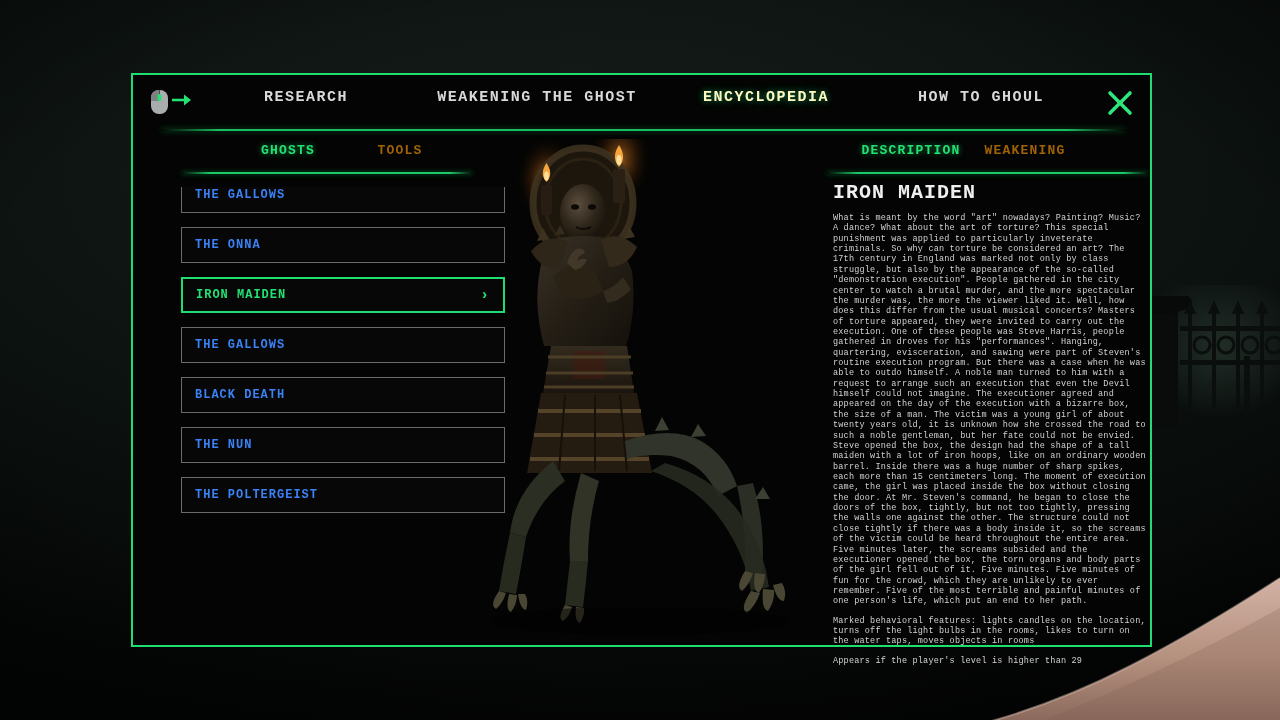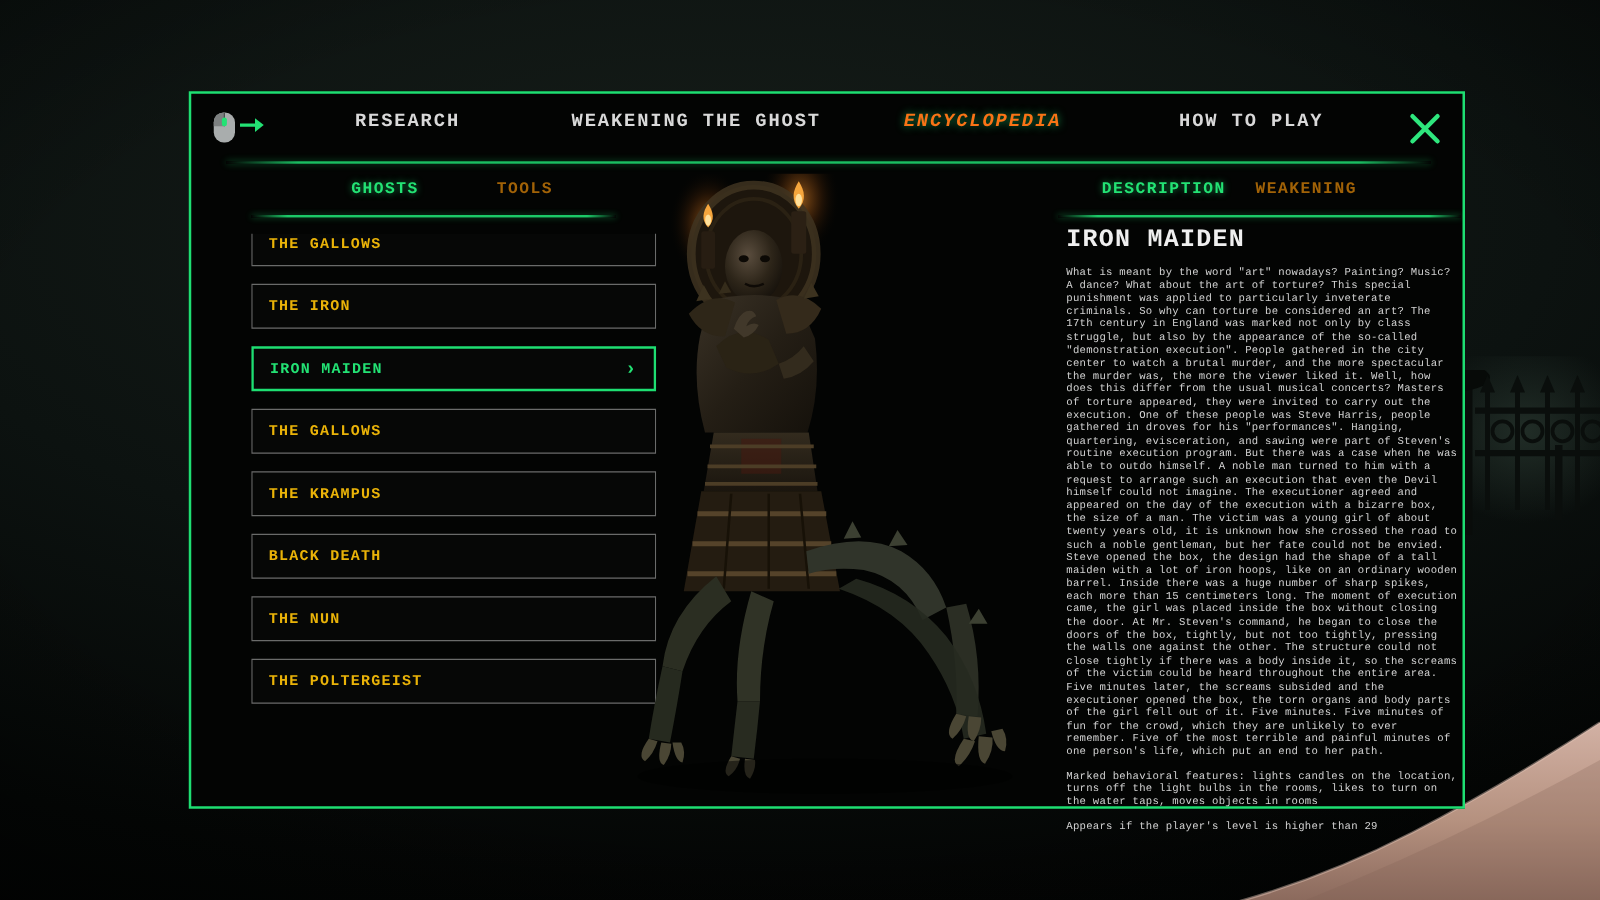--- a/index.html
+++ b/index.html
@@ -15,25 +15,25 @@
     background:#05080
 7;opacity:.8;filter:blur(6px);}
   .fence-glow{position:absolute;right:0;top:285px;width:150px;height:150px;
     background:radial-gradient(80% 70% at 60% 40%, #212d27 0%, rgba(10,14,12,0) 70%);}
   .fence{position:absolute;right:0;top:296px;}
   .hand{position:absolute;right:0;bottom:0;}
   .vignette{position:absolute;inset:0;
     background:radial-gradient(92% 82% at 50% 45%, rgba(0,0,0,0) 55%, rgba(0,0,0,.55) 100%);}
   
   .panel{position:absolute;left:131px;top:73px;width:1021px;height:574px;box-sizing:border-box;
-    background:#030403;border:2px solid #1ede72;margin-left:20px;}
+    background:#030403;border:2px solid #1ede72;}
   
   .nav-item{position:absolute;top:14px;transform:translateX(-50%);white-space:nowrap;
     font-size:15px;font-weight:bold;letter-spacing:1.5px;color:#d9d9d9;cursor:pointer;}
-  .nav-item.active{color:#f97316;text-shadow:0 0 7px rgba(35,226,116,.65);font-style:italic;}
+  .nav-item.active{color:#fef9c3;text-shadow:0 0 7px rgba(35,226,116,.65);}
   .nav-underline{position:absolute;top:54px;left:28px;width:964px;height:2px;
     background:linear-gradient(90deg, rgba(30,222,114,0) 0%, rgba(30,222,114,.85) 6%, rgba(30,222,114,.85) 94%, rgba(30,222,114,0) 100%);
     box-shadow:0 0 6px rgba(30,222,114,.45);}
   .hint{position:absolute;left:16px;top:12px;width:44px;height:30px;}
   .close-btn{position:absolute;left:966px;top:9px;width:42px;height:38px;cursor:pointer;
     display:flex;align-items:center;justify-content:center;}
   
   .tab{position:absolute;top:68px;transform:translateX(-50%);white-space:nowrap;
     font-size:13px;font-weight:bold;letter-spacing:1.2px;color:#a16207;cursor:pointer;}
   .tab.active{color:#23e274;text-shadow:0 0 6px rgba(35,226,116,.6);font-family:Liberation Mono, monospace;}
@@ -41,21 +41,21 @@
     background:linear-gradient(90deg, rgba(30,222,114,0) 0%, rgba(30,222,114,.9) 10%, rgba(30,222,114,.9) 92%, rgba(30,222,114,0) 100%);
     box-shadow:0 0 5px rgba(30,222,114,.45);}
   .tab-underline.left{left:48px;width:292px;}
   .tab-underline.right{left:693px;width:323px;}
   
   .list-viewport{position:absolute;left:48px;top:112px;width:324px;height:434px;overflow:hidden;}
   .ghost-list{margin-top:-10px;}
   .ghost-item{box-sizing:border-box;height:36px;margin-bottom:14px;
     border:1px solid rgba(190,190,190,.55);background:rgba(10,10,10,.45);
     display:flex;align-items:center;padding:0 13px;cursor:pointer;
-    font-size:12px;font-weight:bold;letter-spacing:1px;color:#eab308;white-space:nowrap;}
+    font-size:12px;font-weight:bold;letter-spacing:1px;color:#3b82f6;white-space:nowrap;}
   .ghost-item.selected{border:2px solid #1ede72;color:#23e274;justify-content:space-between;}
   .ghost-item .chevron{color:#23e274;font-size:15px;font-weight:bold;}
   .list-fade{position:absolute;left:48px;top:504px;width:324px;height:42px;pointer-events:none;
     background:linear-gradient(180deg, rgba(3,4,3,0) 0%, #030403 88%);}
   
   .monster{position:absolute;left:322px;top:64px;}
   
   .entry-title{position:absolute;left:700px;top:106px;font-size:20px;font-weight:bold;
     letter-spacing:1px;color:#efefef;white-space:nowrap;}
   .entry-body{position:absolute;left:700px;top:138px;width:318px;color:#d2d2d2;}
@@ -112,46 +112,45 @@
       <path d="M2 11 Q2 3 10.5 3 L10.5 14 L2 14 Z" fill="#7d8181"></path>
       <line x1="10.5" y1="3" x2="10.5" y2="14" stroke="#4c4f4f" stroke-width="1"></line>
       <rect x="8.5" y="7" width="4" height="7" rx="2" fill="#23e274"></rect>
       <line x1="23" y1="13" x2="37" y2="13" stroke="#23e274" stroke-width="2.6"></line>
       <path d="M35 7.5 L42 13 L35 18.5 Z" fill="#23e274"></path>
     </svg>
   </div>
   <div class="nav-item" style="left:173px">RESEARCH</div>
   <div class="nav-item" style="left:404px">WEAKENING THE GHOST</div>
   <div class="nav-item active" style="left:633px">ENCYCLOPEDIA</div>
-  <div class="nav-item" style="left:848px">HOW TO PLAY</div>
+  <div class="nav-item" style="left:848px">HOW TO GHOUL</div>
   <div class="close-btn">
     <svg width="28" height="28" viewBox="0 0 28 28">
       <line x1="4" y1="4" x2="24" y2="24" stroke="#2ee67d" stroke-width="3.6" stroke-linecap="round"></line>
       <line x1="24" y1="4" x2="4" y2="24" stroke="#2ee67d" stroke-width="3.6" stroke-linecap="round"></line>
     </svg>
   </div>
   <div class="nav-underline"></div>
 
   <div class="tab active" style="left:155px">GHOSTS</div>
   <div class="tab" style="left:267px">TOOLS</div>
   <div class="tab-underline left"></div>
   <div class="tab active" style="left:778px">DESCRIPTION</div>
   <div class="tab" style="left:892px">WEAKENING</div>
   <div class="tab-underline right"></div>
 
   <div class="list-viewport">
     <div class="ghost-list">
       <div class="ghost-item">THE GALLOWS</div>
-      <div class="ghost-item">THE IRON</div>
+      <div class="ghost-item">THE ONNA</div>
       <div class="ghost-item selected">
         <span>IRON MAIDEN</span>
         <span class="chevron">›</span>
       </div>
       <div class="ghost-item">THE GALLOWS</div>
-      <div class="ghost-item">THE KRAMPUS</div>
       <div class="ghost-item">BLACK DEATH</div>
       <div class="ghost-item">THE NUN</div>
       <div class="ghost-item">THE POLTERGEIST</div>
     </div>
   </div>
   <div class="list-fade"></div>
 
   <svg class="monster" width="375" height="505" viewBox="0 0 375 505">
     <defs>
       <radialGradient id="flameGlow" cx="50%" cy="50%" r="50%">

